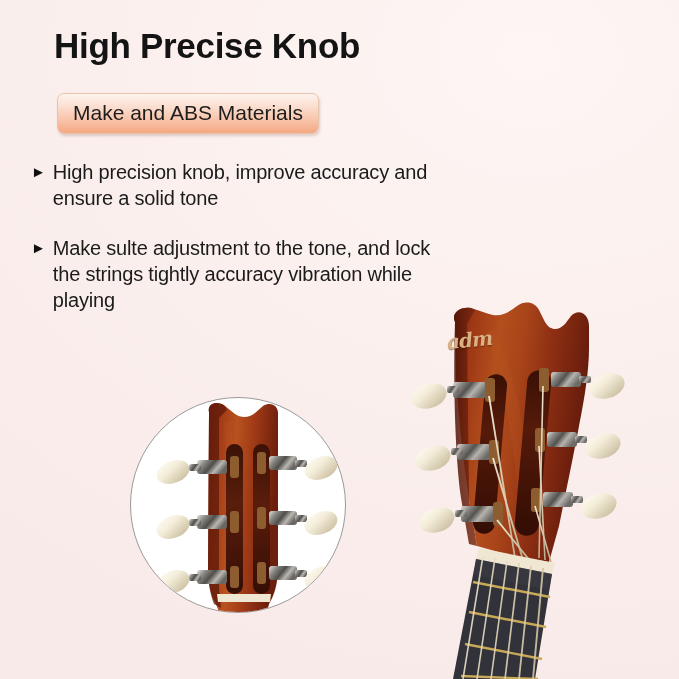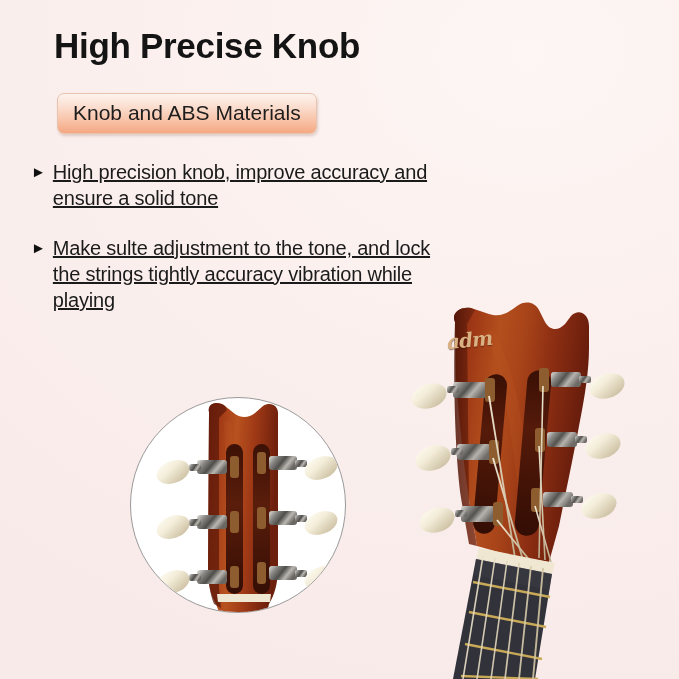--- a/index.html
+++ b/index.html
@@ -59,21 +59,20 @@
     font-size:15px;
     line-height:26px;
     color:#101010;
     margin-right:7px;
   }
   .bullet-text {
     font-size:20px;
     line-height:26px;
     color:#1b1b1b;
     letter-spacing:-0.2px;
-    text-decoration:underline;
   }
 
   
   .inset-circle {
     position:absolute;
     left:130px; top:397px;
     width:216px; height:216px;
     border-radius:50%;
     background:#ffffff;
     border:1px solid #9a9a9a;
@@ -96,21 +95,21 @@
     transform:rotate(-6deg);
   }
 </style>
 </head>
 <body>
 
 <div id="page">
 
   <div class="heading">High Precise Knob</div>
 
-  <div class="badge">Knob and ABS Materials</div>
+  <div class="badge">Make and ABS Materials</div>
 
   <div class="bullets">
 
     <div class="bullet">
       <span class="bullet-marker">►</span>
       <span class="bullet-text">High precision knob, improve accuracy and ensure a solid tone</span>
     </div>
 
     <div class="bullet">
       <span class="bullet-marker">►</span>

